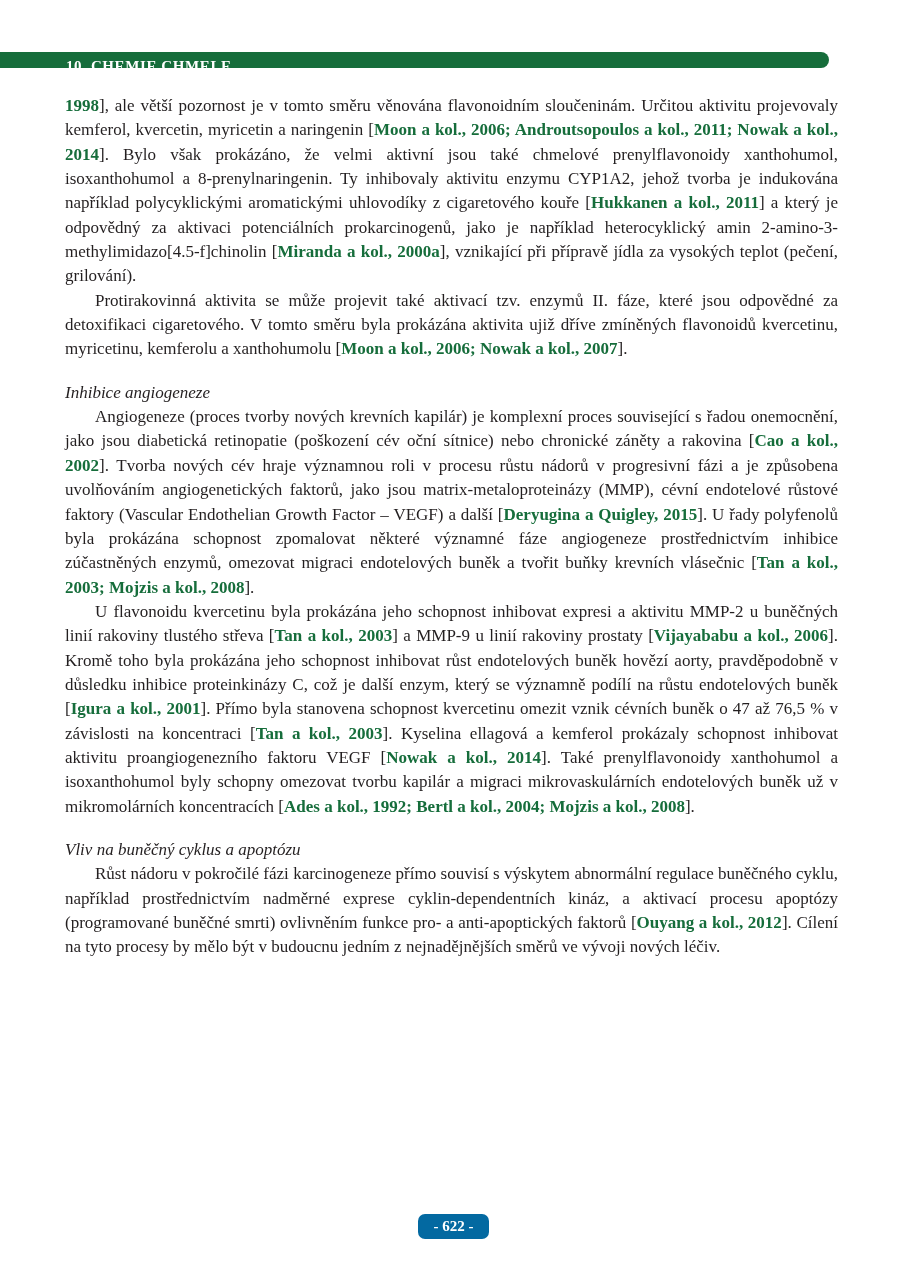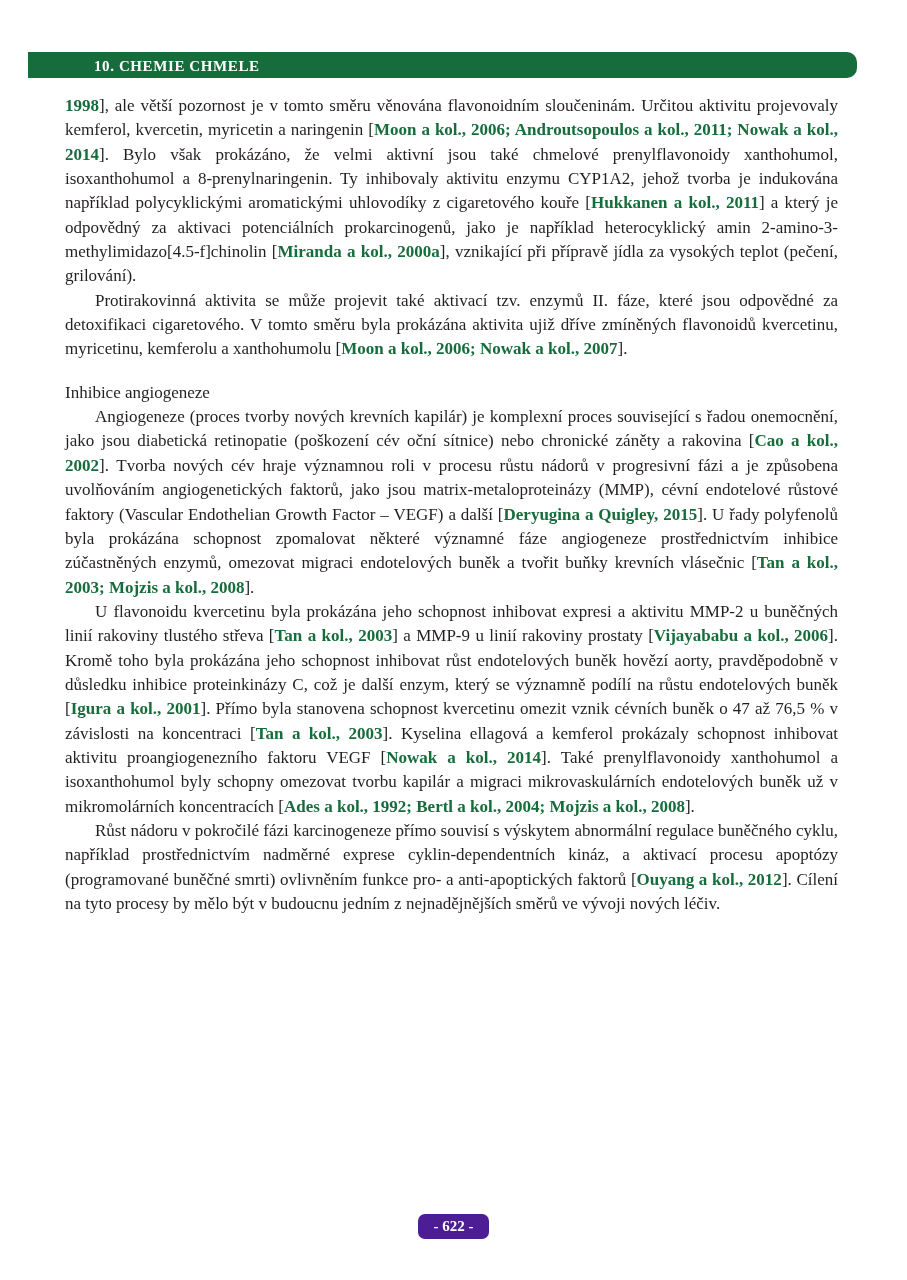--- a/index.html
+++ b/index.html
@@ -2,38 +2,38 @@
 <html><head>
 <meta charset="utf-8">
 <style>
   html, body { margin: 0; padding: 0; background: #ffffff; }
   body {
     width: 907px; height: 1280px; position: relative; overflow: hidden;
     font-family: "Liberation Serif", "DejaVu Serif", serif;
     color: #231f20;
   }
   .header-bar {
-    position: absolute; left: 0; top: 52px; width: 829px; height: 26px;
-    background: #166d3b; border-radius: 0 10px 10px 0; margin-left: 28px;
+    position: absolute; left: 0; top: 52px; width: 829px; height: 16px;
+    background: #166d3b; border-radius: 0 10px 10px 0;
   }
   .header-title {
     position: absolute; left: 66px; top: 6px;
     color: #ffffff; font-weight: bold; font-size: 15px; letter-spacing: 0.6px;
   }
   .content {
     position: absolute; left: 65px; top: 94px; width: 773px;
     font-size: 17px; line-height: 24.35px;
   }
   .para { margin: 0; text-align: justify; text-align-last: left; }
   .para.indent { text-indent: 30px; }
   .cite { color: #166d3b; font-weight: bold; }
-  .section-heading { margin: 19px 0 0 0; }
+  .section-heading { margin: 19px 0 0 0; font-style: italic; }
   .page-badge {
     position: absolute; left: 418px; top: 1214px; width: 71px; height: 25px;
-    background: #4c1d95; border-radius: 7px;
+    background: #0369a1; border-radius: 7px;
     color: #ffffff; font-weight: bold; font-size: 15px;
     display: flex; align-items: center; justify-content: center;
   }
   .seg { }
 </style>
 </head>
 <body>
 
 <div class="header-bar">
   <span class="header-title">10. CHEMIE CHMELE</span>
@@ -41,19 +41,20 @@
 
 <div class="content">
   <div id="intro">
       <p class="para"><span class="cite">1998</span><span class="seg">], ale větší pozornost je v tomto směru věnována flavonoidním sloučeninám. Určitou aktivitu projevovaly kemferol, kvercetin, myricetin a naringenin [</span><span class="cite">Moon a kol., 2006; Androutsopoulos a kol., 2011; Nowak a kol., 2014</span><span class="seg">]. Bylo však prokázáno, že velmi aktivní jsou také chmelové prenylflavonoidy xanthohumol, isoxanthohumol a 8-prenylnaringenin. Ty inhibovaly aktivitu enzymu CYP1A2, jehož tvorba je indukována například polycyklickými aromatickými uhlovodíky z cigaretového kouře [</span><span class="cite">Hukkanen a kol., 2011</span><span class="seg">] a který je odpovědný za aktivaci potenciálních prokarcinogenů, jako je například heterocyklický amin 2-amino-3-methylimidazo[4.5-f]chinolin [</span><span class="cite">Miranda a kol., 2000a</span><span class="seg">],  vznikající při přípravě jídla za vysokých teplot (pečení, grilování).</span></p>
       <p class="para indent"><span class="seg">Protirakovinná aktivita se může projevit také aktivací tzv. enzymů II. fáze, které jsou odpovědné za detoxifikaci cigaretového. V tomto směru byla prokázána aktivita ujiž dříve zmíněných flavonoidů kvercetinu, myricetinu, kemferolu a xanthohumolu [</span><span class="cite">Moon a kol., 2006; Nowak a kol., 2007</span><span class="seg">].</span></p>
     </div>
   <div id="sections">
       <div class="section-heading">Inhibice angiogeneze</div>
       <p class="para indent"><span class="seg">Angiogeneze (proces tvorby nových krevních kapilár) je komplexní proces související s řadou onemocnění, jako jsou diabetická retinopatie (poškození cév oční sítnice) nebo chronické záněty a rakovina [</span><span class="cite">Cao a kol., 2002</span><span class="seg">]. Tvorba nových cév hraje významnou roli v procesu růstu nádorů v progresivní fázi a je způsobena uvolňováním angiogenetických faktorů, jako jsou matrix-metaloproteinázy (MMP), cévní endotelové růstové faktory (Vascular Endothelian Growth Factor – VEGF) a další [</span><span class="cite">Deryugina a Quigley, 2015</span><span class="seg">]. U řady polyfenolů byla prokázána schopnost zpomalovat některé významné fáze angiogeneze prostřednictvím inhibice zúčastněných enzymů, omezovat migraci endotelových buněk a tvořit buňky krevních vlásečnic [</span><span class="cite">Tan a kol., 2003; Mojzis a kol., 2008</span><span class="seg">].</span></p>
       <p class="para indent"><span class="seg">U flavonoidu kvercetinu byla prokázána jeho schopnost inhibovat expresi a aktivitu MMP-2 u buněčných linií rakoviny tlustého střeva [</span><span class="cite">Tan a kol., 2003</span><span class="seg">] a MMP-9 u linií rakoviny prostaty [</span><span class="cite">Vijayababu a kol., 2006</span><span class="seg">]. Kromě toho byla prokázána jeho schopnost inhibovat růst endotelových buněk hovězí aorty, pravděpodobně v důsledku inhibice proteinkinázy C, což je další enzym, který se významně podílí na růstu endotelových buněk [</span><span class="cite">Igura a kol., 2001</span><span class="seg">]. Přímo byla stanovena schopnost kvercetinu omezit vznik cévních buněk o 47 až 76,5 % v závislosti na koncentraci [</span><span class="cite">Tan a kol., 2003</span><span class="seg">]. Kyselina ellagová a kemferol prokázaly schopnost inhibovat aktivitu proangiogenezního faktoru VEGF [</span><span class="cite">Nowak a kol., 2014</span><span class="seg">]. Také prenylflavonoidy xanthohumol a isoxanthohumol byly schopny omezovat tvorbu kapilár a migraci mikrovaskulárních endotelových buněk už v mikromolárních koncentracích [</span><span class="cite">Ades a kol., 1992; Bertl a kol., 2004; Mojzis a kol., 2008</span><span class="seg">].</span></p>
+      <div class="section-heading">Vliv na buněčný cyklus a apoptózu</div>
       <p class="para indent"><span class="seg">Růst nádoru v pokročilé fázi karcinogeneze přímo souvisí s výskytem abnormální regulace buněčného cyklu, například prostřednictvím nadměrné exprese cyklin-dependentních kináz, a aktivací procesu apoptózy (programované buněčné smrti) ovlivněním funkce pro- a anti-apoptických faktorů [</span><span class="cite">Ouyang a kol., 2012</span><span class="seg">]. Cílení na tyto procesy by mělo být v budoucnu jedním z nejnadějnějších směrů ve vývoji nových léčiv.</span></p>
     </div>
 </div>
 
 <div class="page-badge">
   <span>- 622 -</span>
 </div>
 
 </body></html>

